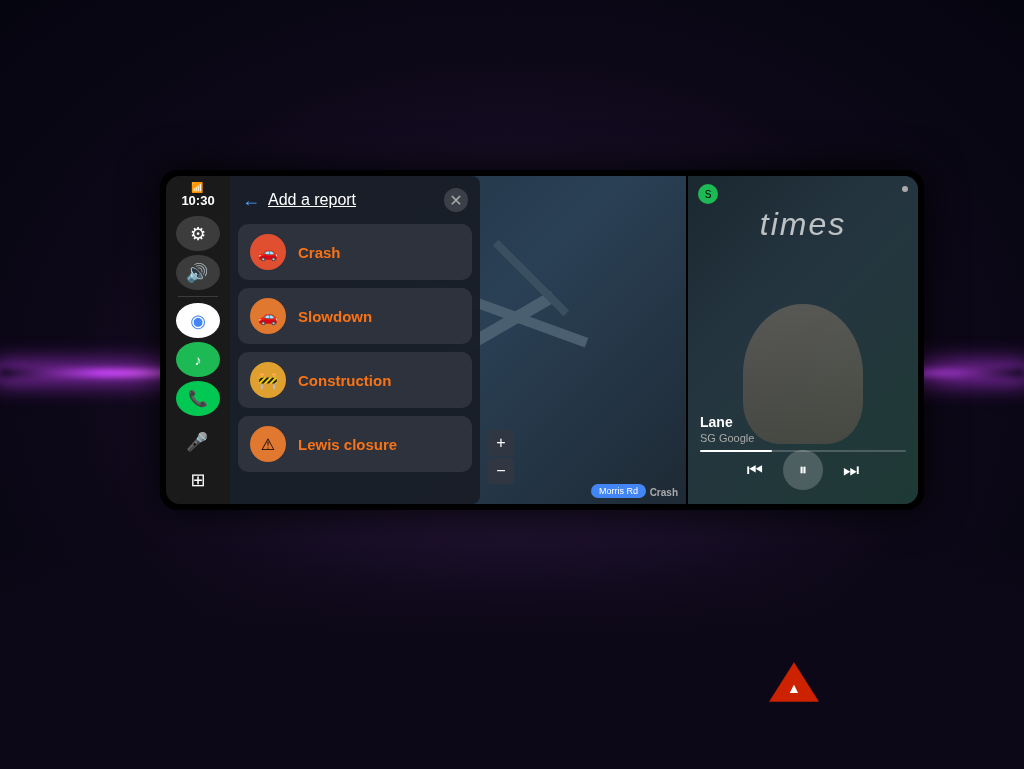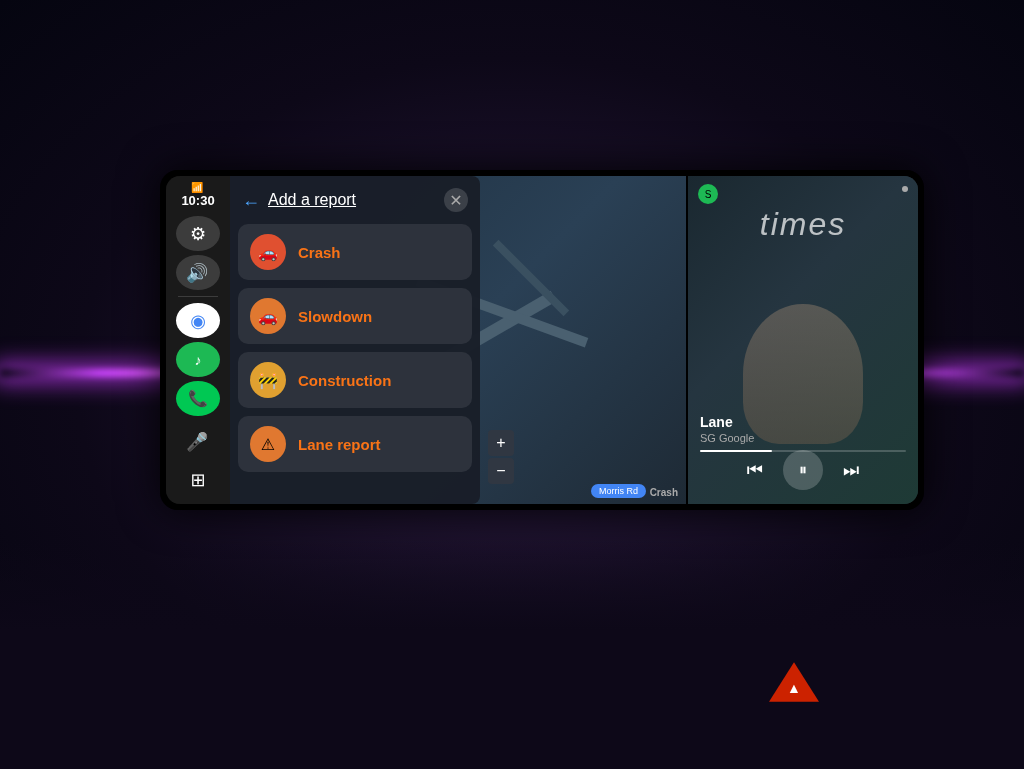--- a/index.html
+++ b/index.html
@@ -555,21 +555,21 @@
               <div class="report-item-icon icon-construction">
                 <span>🚧</span>
               </div>
               <span class="report-item-label">Construction</span>
             </div>
 
             <div class="report-item">
               <div class="report-item-icon icon-lane">
                 <span>⚠</span>
               </div>
-              <span class="report-item-label">Lane report</span>
+              <span class="report-item-label">Lewis closure</span>
             </div>
 
           </div>
         </div>
 
         <div class="zoom-controls">
           <div class="zoom-btn">
             <span>+</span>
           </div>
           <div class="zoom-btn">

